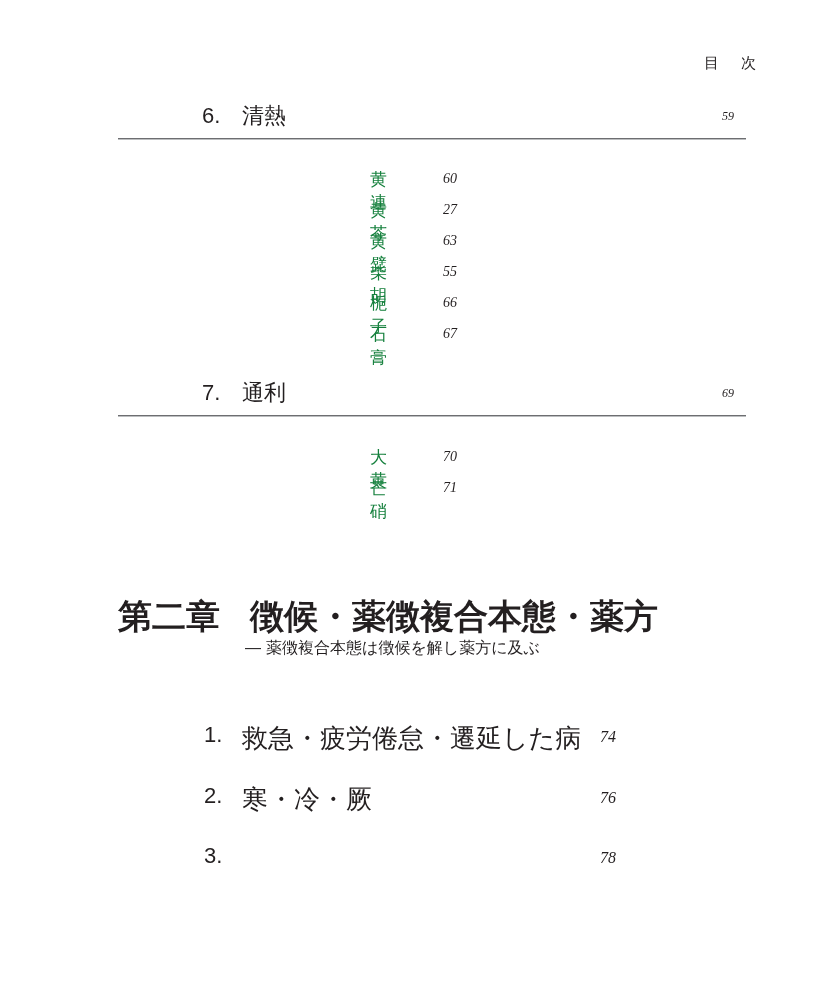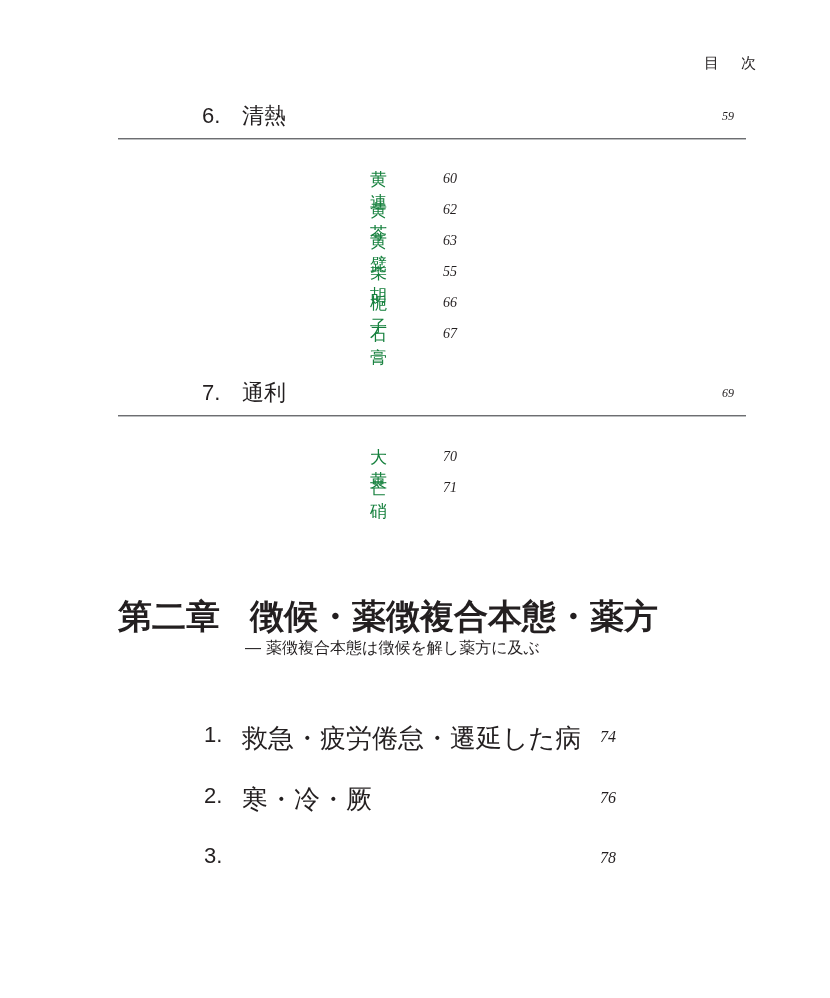--- a/index.html
+++ b/index.html
@@ -158,21 +158,21 @@
   <div class="rule"></div>
 </div>
 
 <div class="sub-list" style="top:168px;">
   <div class="sub-item">
     <span class="name">黄連</span>
     <span class="page">60</span>
   </div>
   <div class="sub-item">
     <span class="name">黄芩</span>
-    <span class="page">62</span>
+    <span class="page">27</span>
   </div>
   <div class="sub-item">
     <span class="name">黄檗</span>
     <span class="page">63</span>
   </div>
   <div class="sub-item">
     <span class="name">柴胡</span>
     <span class="page">55</span>
   </div>
   <div class="sub-item">

